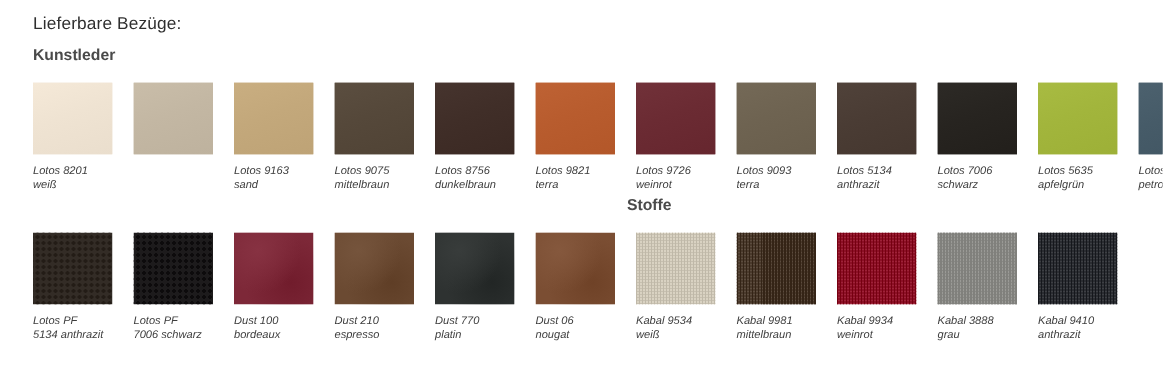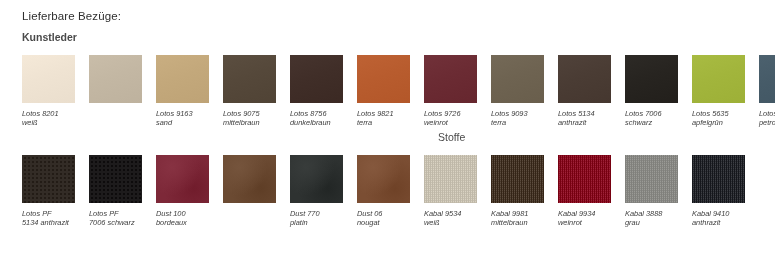--- a/index.html
+++ b/index.html
@@ -15,22 +15,22 @@
   .heading{
     position:absolute;left:22px;top:10px;
     font-size:11.5px;font-weight:normal;color:#2f2f2f;
     letter-spacing:0.1px;
   }
   .subheading{
     position:absolute;left:22px;top:31px;
     font-size:10.5px;font-weight:bold;color:#4a4a4a;
   }
   .stoffe-label{
-    position:absolute;left:438px;top:131px;
-    font-size:10.5px;font-weight:normal;color:#4a4a4a;
+    position:absolute;left:418px;top:131px;
+    font-size:10.5px;font-weight:bold;color:#4a4a4a;
   }
 
   .row{position:absolute;left:22px;display:flex;}
   .row-leather{top:55px;}
   .row-fabric{top:155px;}
 
   .cell{
     width:53px;
     margin-right:14px;
     display:flex;
@@ -198,20 +198,24 @@
         </div>
         <div class="caption">
           <span class="l1">Dust 100</span>
           <span class="l2">bordeaux</span>
         </div>
       </div>
       <div class="cell">
         <div class="swatch">
           <div class="tex" style="background: radial-gradient(circle at 30% 25%, rgb(117, 84, 60) 0%, transparent 55%), radial-gradient(circle at 72% 70%, rgb(95, 62, 38) 0%, transparent 60%) rgb(107, 74, 50);"></div>
         </div>
+        <div class="caption">
+          <span class="l1">Dust 210</span>
+          <span class="l2">espresso</span>
+        </div>
       </div>
       <div class="cell">
         <div class="swatch">
           <div class="tex" style="background: radial-gradient(circle at 30% 25%, rgb(56, 60, 59) 0%, transparent 55%), radial-gradient(circle at 72% 70%, rgb(34, 38, 37) 0%, transparent 60%) rgb(46, 50, 49);"></div>
         </div>
         <div class="caption">
           <span class="l1">Dust 770</span>
           <span class="l2">platin</span>
         </div>
       </div>

